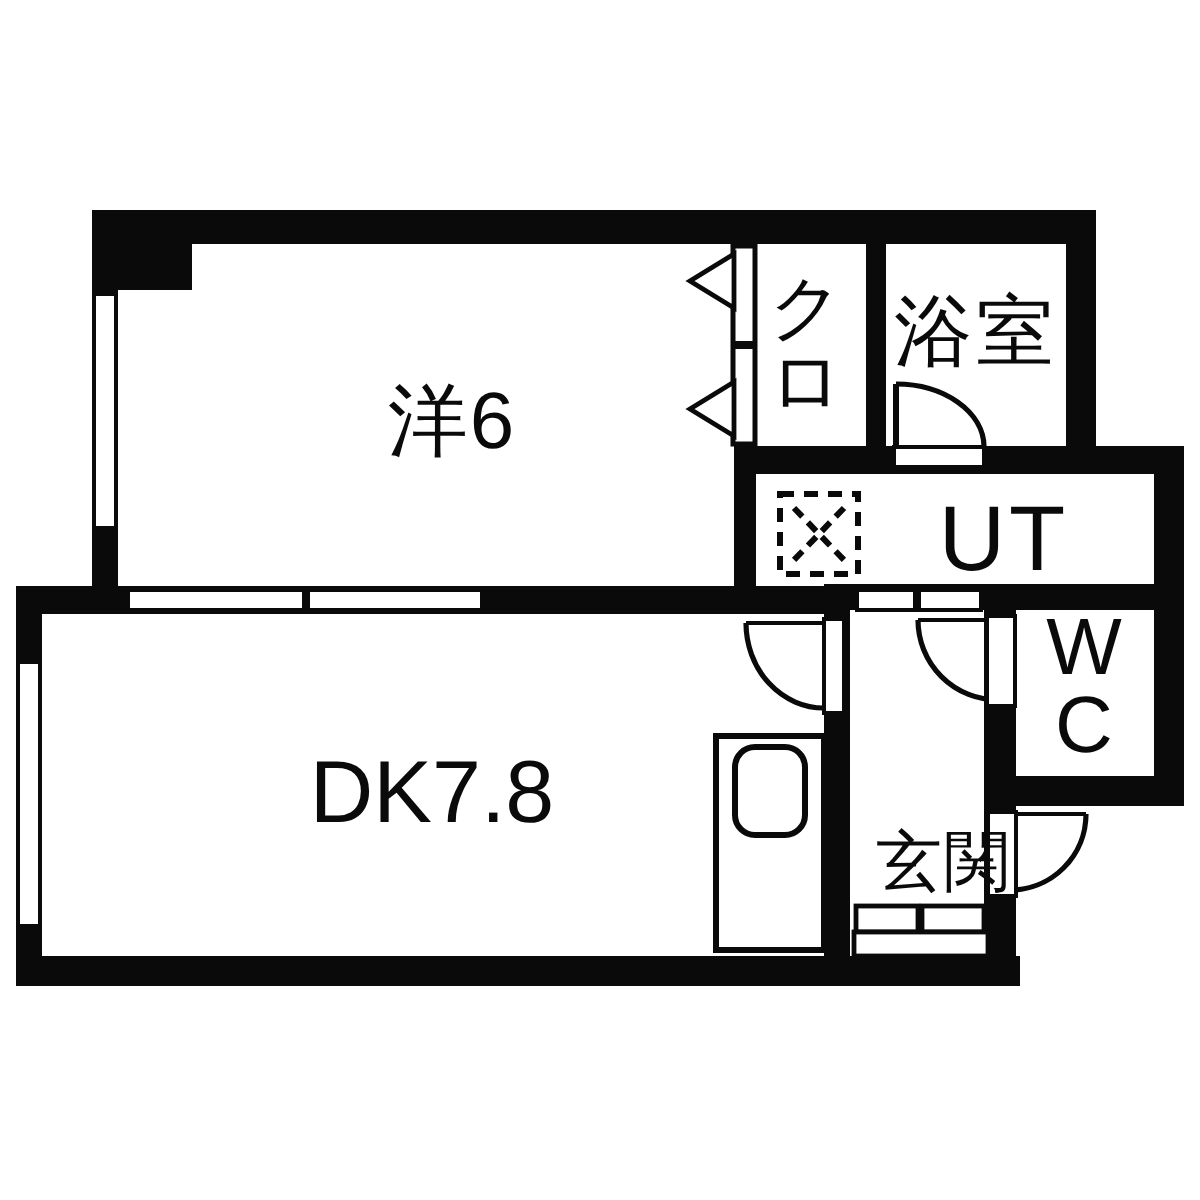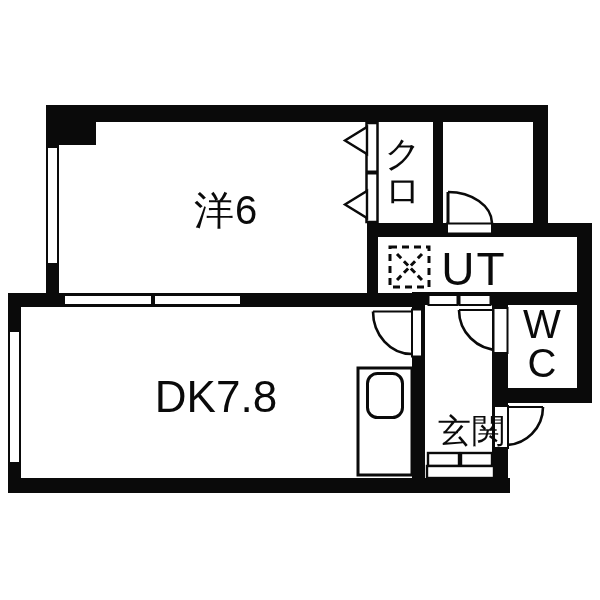--- a/index.html
+++ b/index.html
@@ -5,21 +5,21 @@
   html,body{margin:0;padding:0;background:#ffffff;}
   .plan{position:relative;width:600px;height:600px;background:#ffffff;overflow:hidden;
         font-family:"Liberation Sans","DejaVu Sans",sans-serif;color:#0a0a0a;}
   .wall{position:absolute;background:#0a0a0a;}
   .win{position:absolute;background:#ffffff;}
   .lbl{position:absolute;text-align:center;color:#0a0a0a;}
   .lbl-western{left:126px;top:183px;width:200px;font-size:40px;font-weight:500;letter-spacing:1px;}
   .lbl-dk{left:116px;top:372px;width:200px;font-size:44px;font-weight:500;}
   .lbl-closet{left:383px;top:135px;width:40px;font-size:36px;font-weight:500;line-height:37px;}
   .lbl-bath{left:438px;top:139px;width:100px;font-size:39px;font-weight:500;letter-spacing:2px;}
-  .lbl-ut{left:424px;top:242px;width:100px;font-size:46px;font-weight:500;letter-spacing:2px;}
+  .lbl-ut{left:452px;top:242px;width:100px;font-size:46px;font-weight:500;letter-spacing:2px;}
   .lbl-wc{left:512px;top:305px;width:60px;font-size:40px;font-weight:500;line-height:39px;}
   .lbl-entrance{left:410px;top:409px;width:100px;font-size:33px;font-weight:500;letter-spacing:1px;padding-left:12px;}
   svg{position:absolute;left:0;top:0;}
 </style>
 </head>
 <body>
 
 <div class="plan">
 
   <div class="wall" style="left:46px;top:105px;width:502px;height:17px;"></div>
@@ -87,20 +87,23 @@
   <div class="lbl lbl-western">
     <span>洋6</span>
   </div>
   <div class="lbl lbl-dk">
     <span>DK7.8</span>
   </div>
   <div class="lbl lbl-closet">
     <div>ク</div>
     <div>ロ</div>
   </div>
+  <div class="lbl lbl-bath">
+    <span>浴室</span>
+  </div>
   <div class="lbl lbl-ut">
     <span>UT</span>
   </div>
   <div class="lbl lbl-wc">
     <div>W</div>
     <div>C</div>
   </div>
   <div class="lbl lbl-entrance">
     <span>玄関</span>
   </div>

